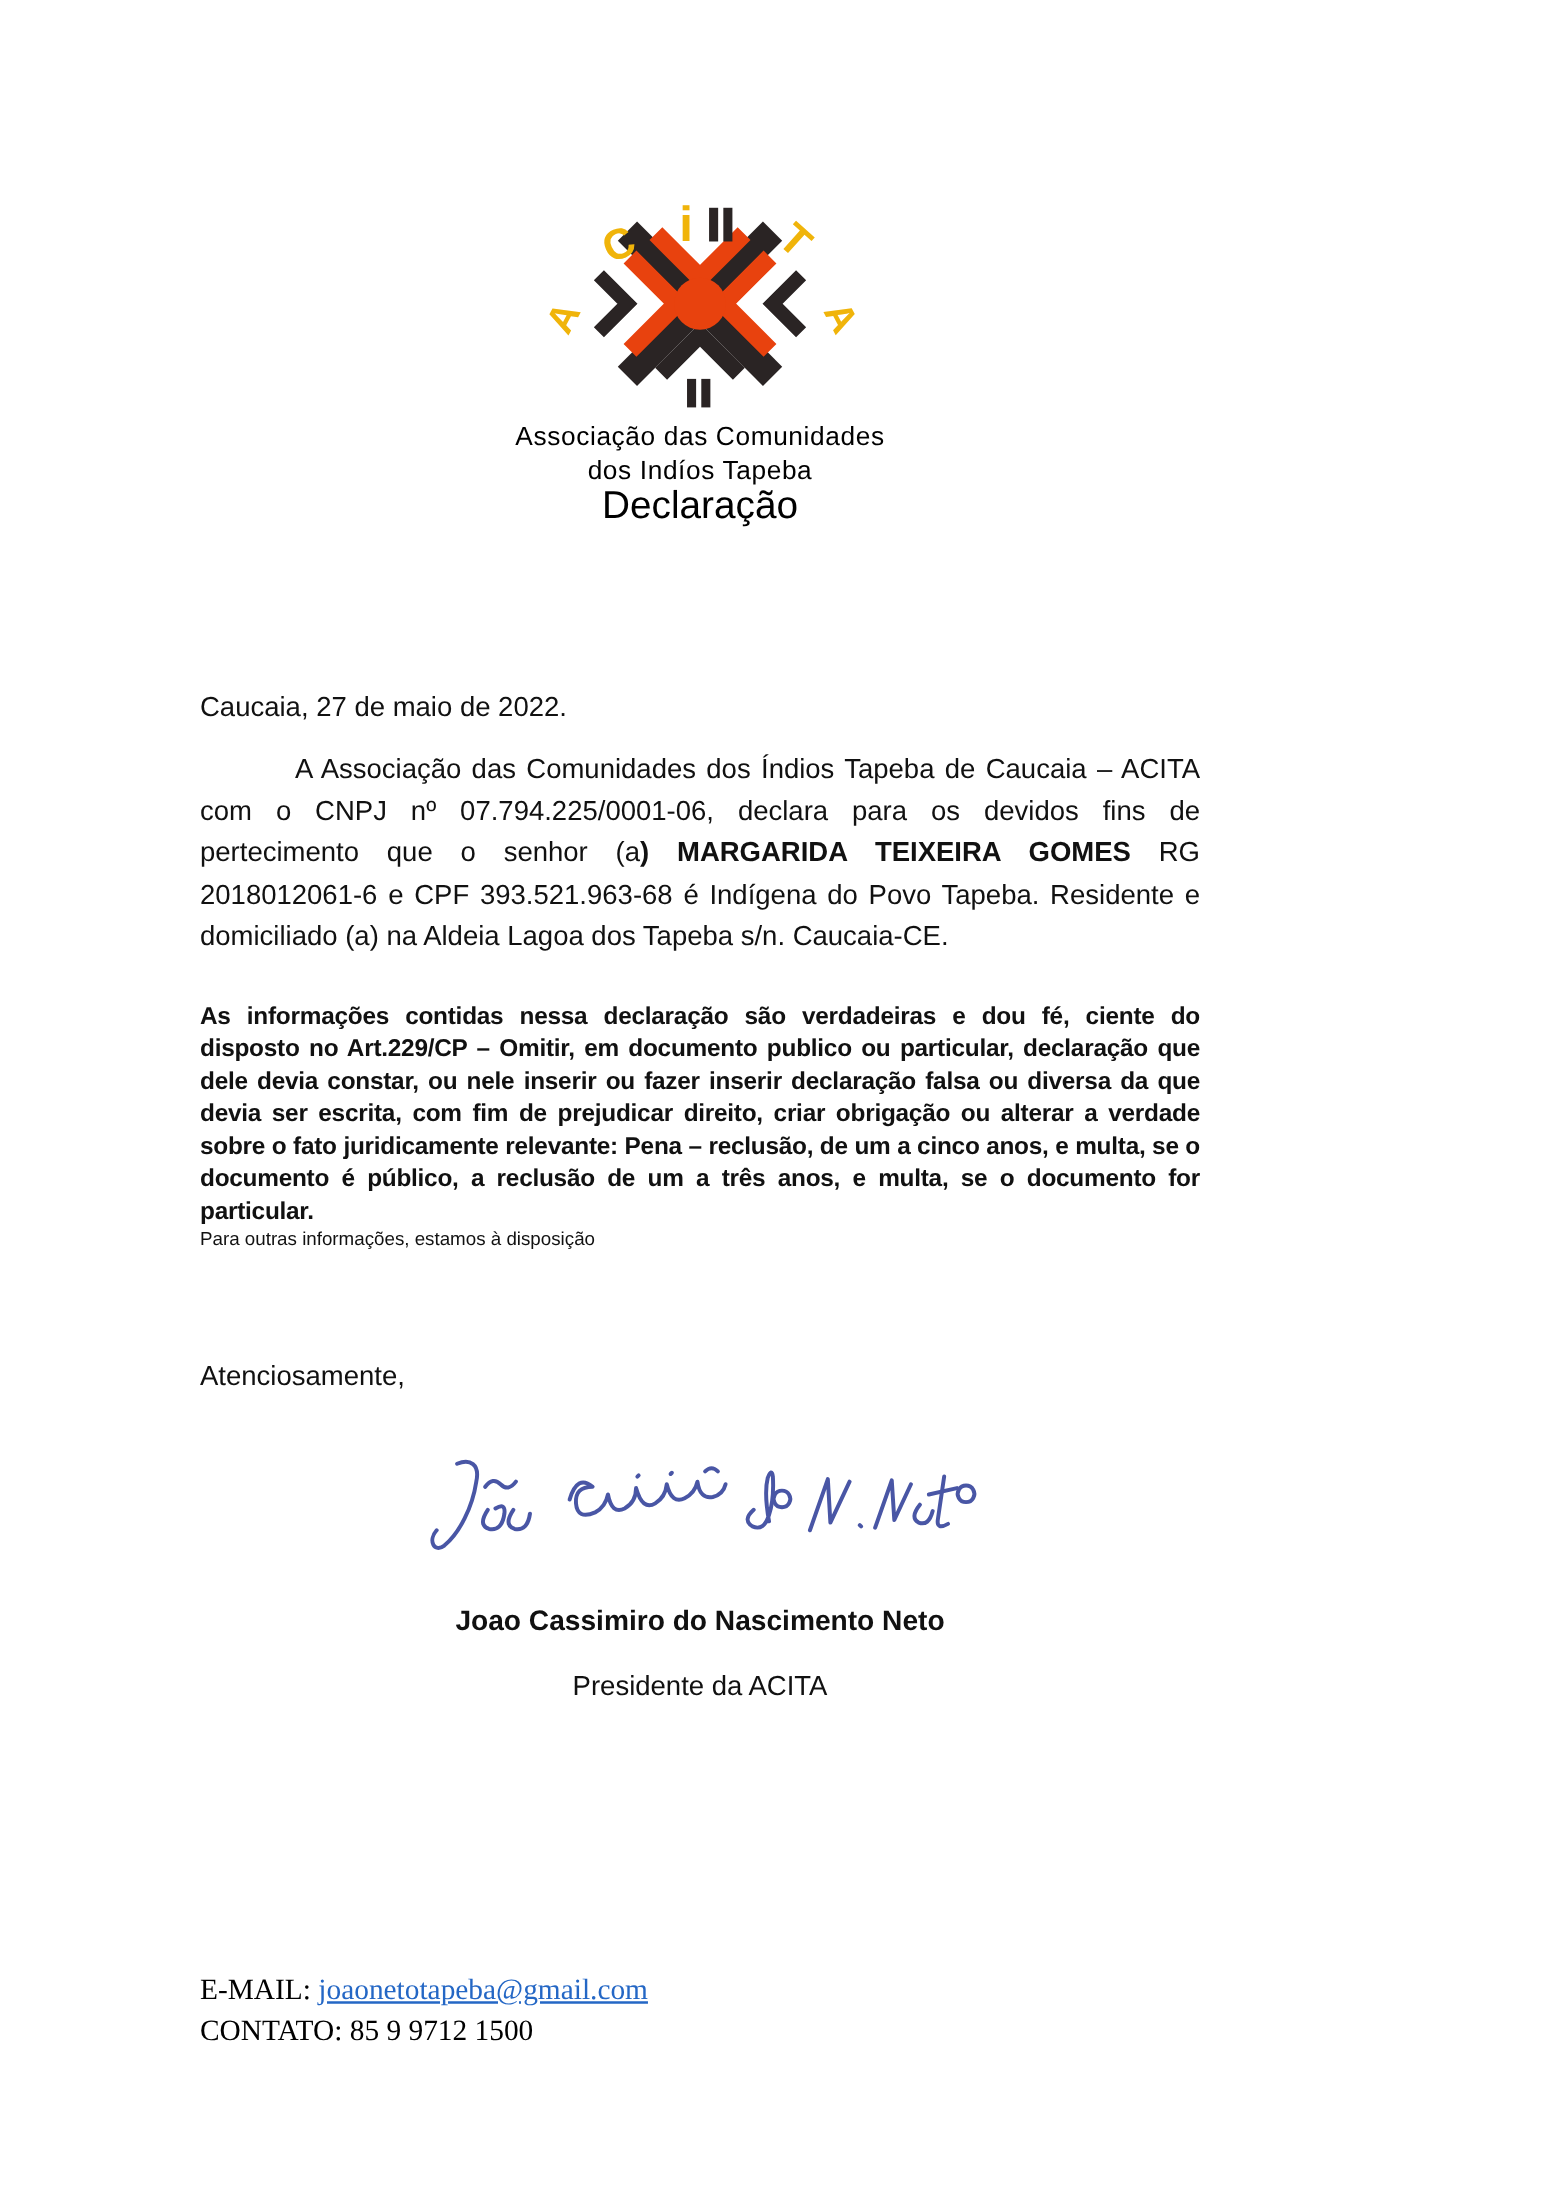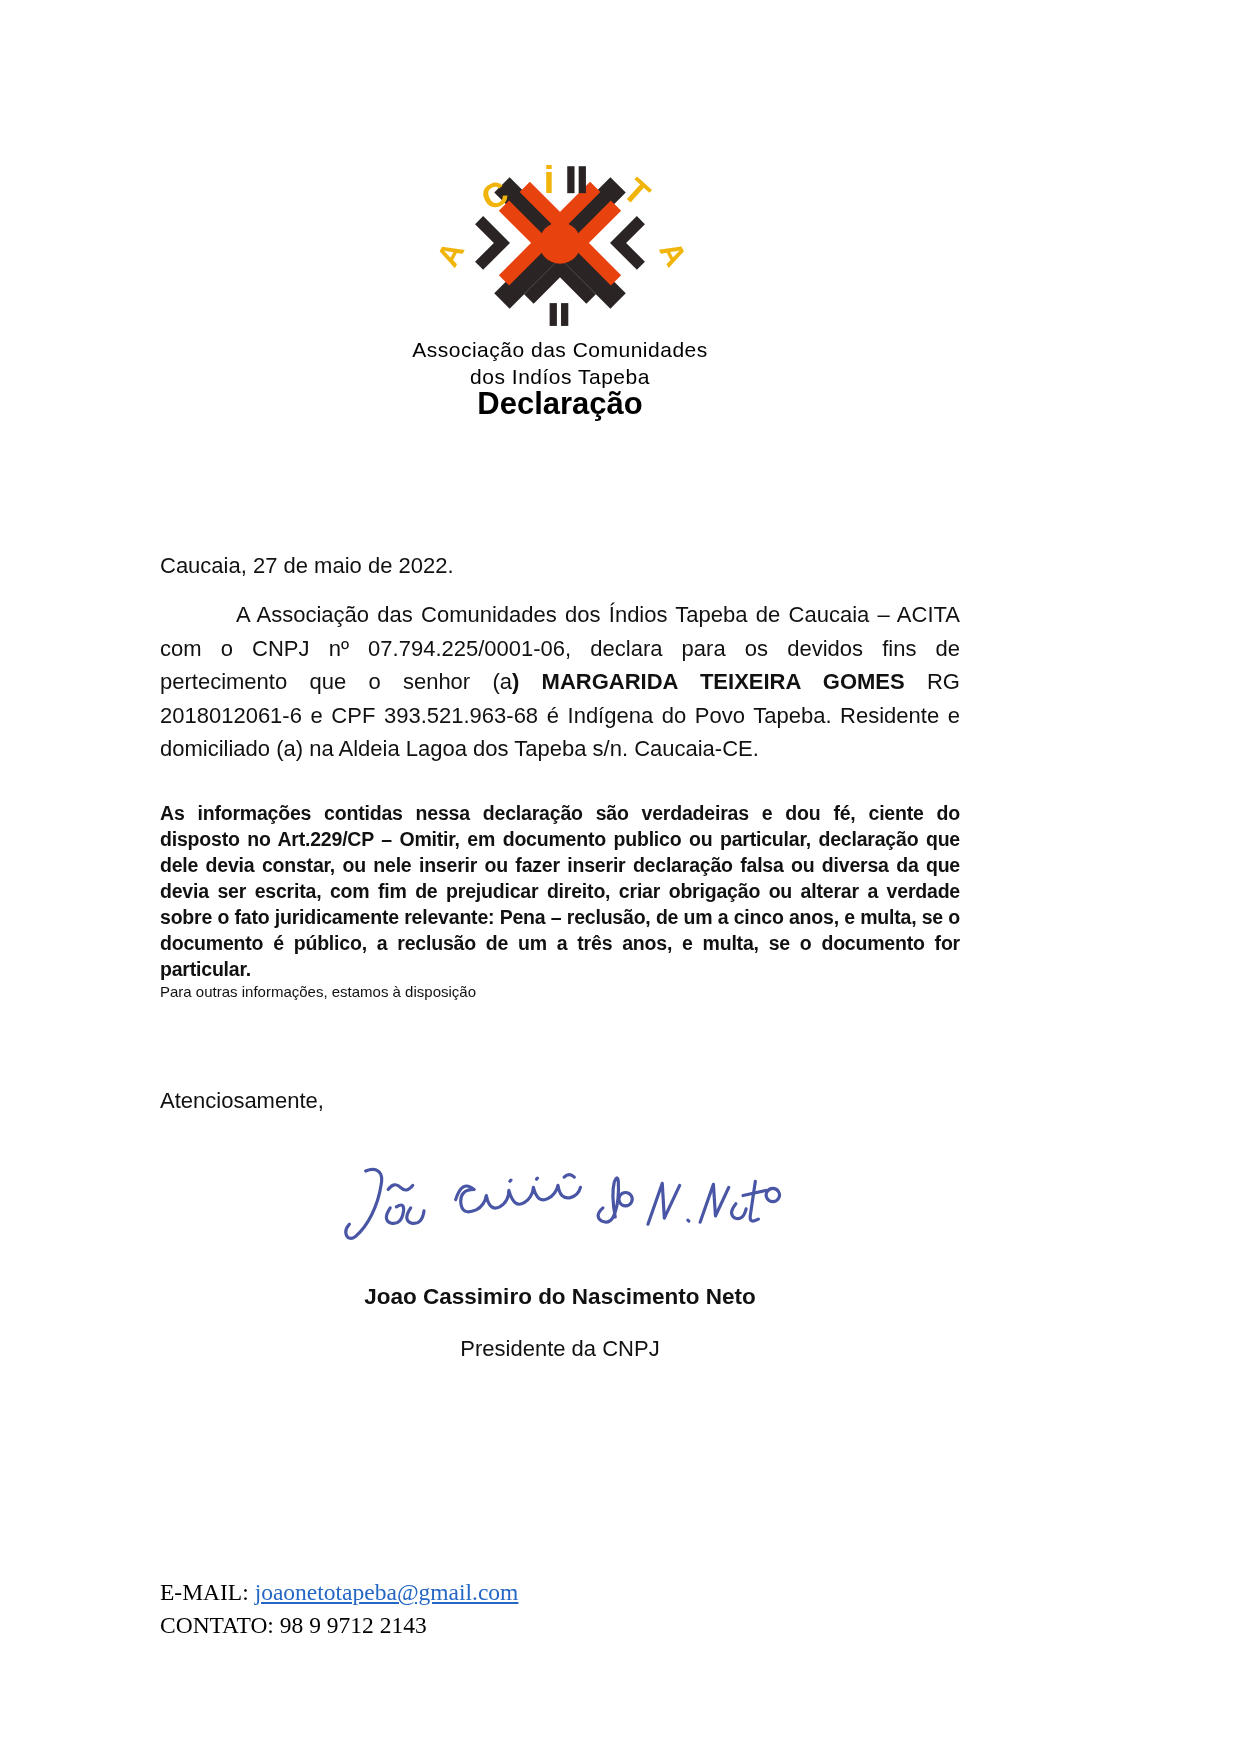--- a/index.html
+++ b/index.html
@@ -13,21 +13,21 @@
   }
   .page{position:absolute;left:160px;top:0;width:800px;height:1755px;}
 
   
   .logo-block{position:absolute;top:160px;left:0;width:100%;text-align:center;}
   .logo-emblem{display:block;margin:0 auto;}
   .logo-caption{margin-top:8px;font-size:21px;line-height:1.3;color:#000000;letter-spacing:.5px;}
 
   
   .doc-title{position:absolute;top:386px;left:0;width:100%;text-align:center;
-    font-size:31px;font-weight:bold;color:#000;}
+    font-size:31px;font-weight:normal;color:#000;}
 
   
   .date-line{position:absolute;top:553px;left:0;width:100%;font-size:22px;}
 
   
   .para-main{position:absolute;top:598px;left:0;width:100%;
     font-size:22px;line-height:33.5px;text-align:justify;text-indent:76px;margin:0;}
   .para-main .b{font-weight:bold;}
   .para-legal{position:absolute;top:800px;left:0;width:100%;
     font-size:19.5px;line-height:26px;font-weight:bold;text-align:justify;
@@ -131,20 +131,20 @@
         <path d="M357,84 L370,47 L372,78 L385,50"></path>
         <path d="M392,66 q-8,10 -1,14 q8,3 11,-9"></path>
         <path d="M411,44 l-5,34 q-1,8 8,3"></path>
         <path d="M399,58 l22,-5"></path>
         <path d="M428,64 a6.5,6.5 0 1 1 .2,0"></path>
       </g>
     </svg>
   </div>
 
   <div class="sig-name">Joao Cassimiro do Nascimento Neto</div>
-  <div class="sig-role">Presidente da CNPJ</div>
+  <div class="sig-role">Presidente da ACITA</div>
 
   <div class="footer">
     <div><span>E-MAIL: </span><a href="#">joaonetotapeba@gmail.com</a></div>
-    <div><span>CONTATO: </span><span>98 9 9712 2143</span></div>
+    <div><span>CONTATO: </span><span>85 9 9712 1500</span></div>
   </div>
 
 </div>
 
 </body></html>

